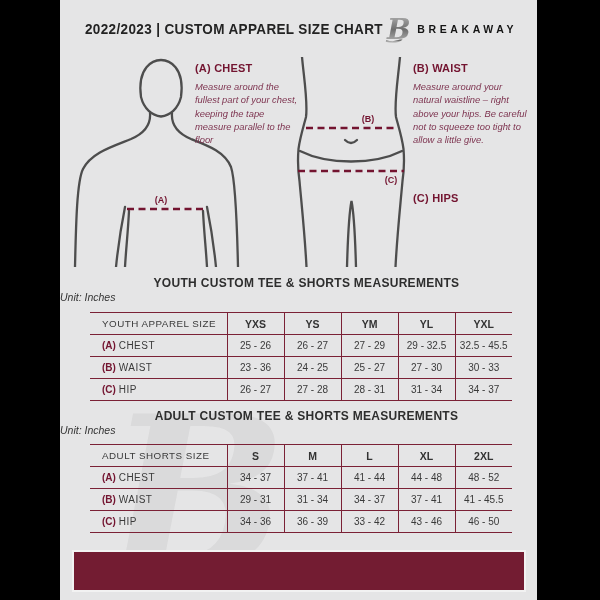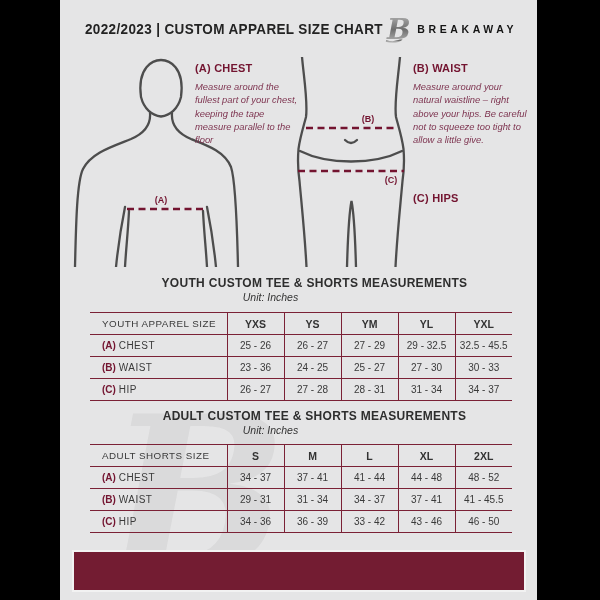--- a/index.html
+++ b/index.html
@@ -20,25 +20,25 @@
   }
   .brand { position:absolute; right:20px; top:13px; display:flex; align-items:center; gap:7px; }
   .brand-name { font-size:10.5px; font-weight:700; letter-spacing:3.6px; color:#141414; white-space:nowrap; }
   
   .fig { position:absolute; z-index:1; }
   .guide { position:absolute; z-index:1; }
   .guide h3 { margin:0; font-size:11px; font-weight:800; letter-spacing:0.2px; color:#731430; }
   .guide p  { margin:6px 0 0 0; font-size:9.4px; font-style:italic; color:#7E3450; line-height:1.42; }
   
   .sec-title {
-    position:absolute; left:16px; width:477px; text-align:center; z-index:1;
+    position:absolute; left:8px; width:477px; text-align:center; z-index:1;
     font-size:12px; font-weight:800; letter-spacing:0.3px; color:#2E2E2E;
   }
   .sec-unit {
-    position:absolute; left:0; width:421px; text-align:center; z-index:1;
+    position:absolute; left:0; width:421px; z-index:1;
     font-size:10.5px; font-style:italic; color:#333;
   }
   
   table.size-tbl {
     position:absolute; left:30px; width:422px; z-index:1;
     border-collapse:collapse; table-layout:fixed;
   }
   table.size-tbl td {
     height:22px; padding:0; font-size:10px; color:#3A3A3A;
     text-align:center; vertical-align:middle;

